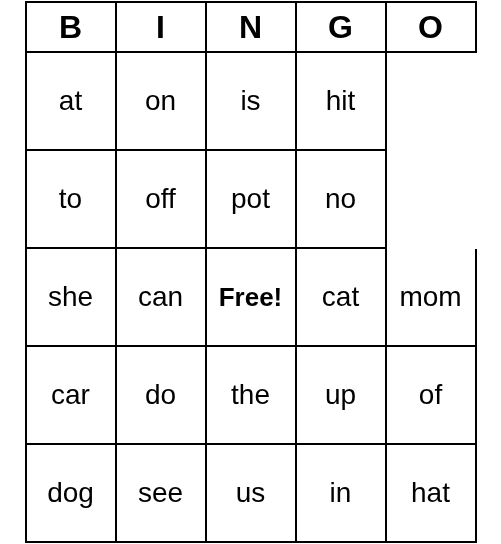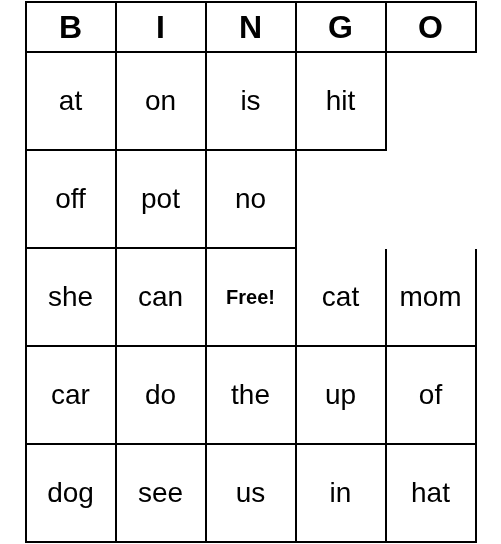--- a/index.html
+++ b/index.html
@@ -43,21 +43,21 @@
     }
 
     .header-row .bingo-cell {
       height: 50px;
       font-size: 32px;
       font-weight: bold;
       border-bottom: 2px solid #000;
     }
 
     .free-cell {
-      font-size: 20px;
+      font-size: 26px;
       font-weight: bold;
     }
   </style>
 </head>
 <body>
 
 <div class="bingo-card">
 
   <div class="bingo-row header-row">
     <div class="bingo-cell">B</div>
@@ -68,20 +68,21 @@
   </div>
 
   <div class="bingo-row">
     <div class="bingo-cell">at</div>
     <div class="bingo-cell">on</div>
     <div class="bingo-cell">is</div>
     <div class="bingo-cell">hit</div>
   </div>
 
   <div class="bingo-row">
+    <div class="bingo-cell">to</div>
     <div class="bingo-cell">off</div>
     <div class="bingo-cell">pot</div>
     <div class="bingo-cell">no</div>
   </div>
 
   <div class="bingo-row">
     <div class="bingo-cell">she</div>
     <div class="bingo-cell">can</div>
     <div class="bingo-cell free-cell">Free!</div>
     <div class="bingo-cell">cat</div>

